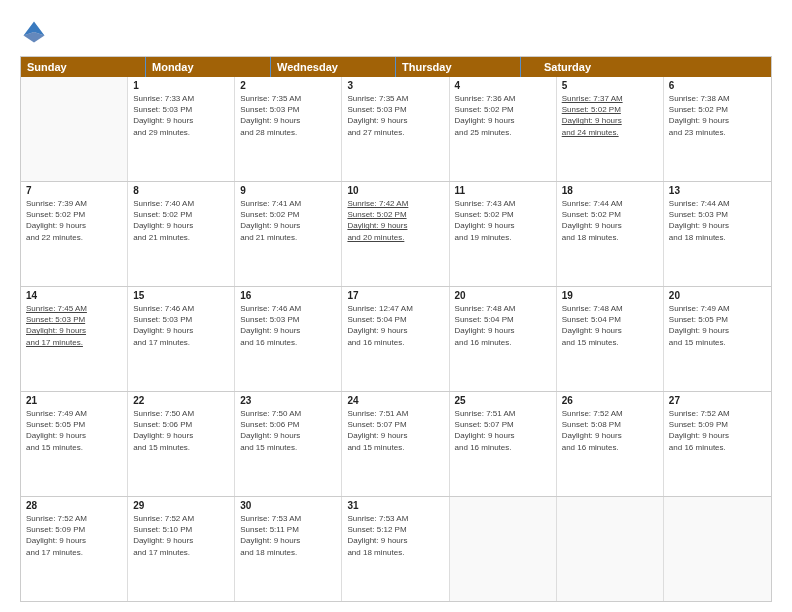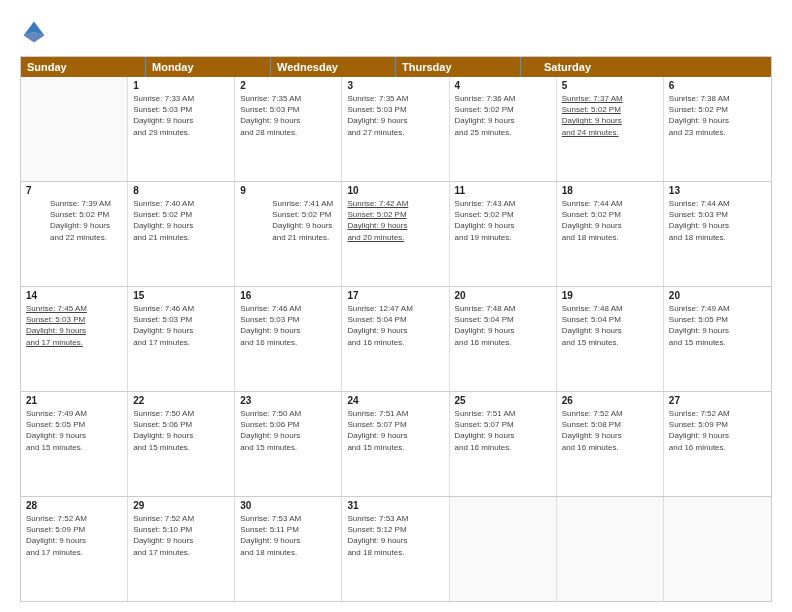--- a/index.html
+++ b/index.html
@@ -180,35 +180,35 @@
             <div class="day-num">6</div>
             <div class="day-detail" style="white-space: pre-line;">Sunrise: 7:38 AM
 Sunset: 5:02 PM
 Daylight: 9 hours
 and 23 minutes.</div>
           </div>
         </div>
         <div class="cal-row">
           <div class="cal-cell">
             <div class="day-num">7</div>
-            <div class="day-detail" style="white-space: pre-line; margin-left: 24px;">Sunrise: 7:39 AM
+            <div class="day-detail" style="white-space: pre-line;">Sunrise: 7:39 AM
 Sunset: 5:02 PM
 Daylight: 9 hours
 and 22 minutes.</div>
           </div>
           <div class="cal-cell">
             <div class="day-num">8</div>
             <div class="day-detail" style="white-space: pre-line;">Sunrise: 7:40 AM
 Sunset: 5:02 PM
 Daylight: 9 hours
 and 21 minutes.</div>
           </div>
           <div class="cal-cell">
             <div class="day-num">9</div>
-            <div class="day-detail" style="white-space: pre-line; margin-left: 32px;">Sunrise: 7:41 AM
+            <div class="day-detail" style="white-space: pre-line;">Sunrise: 7:41 AM
 Sunset: 5:02 PM
 Daylight: 9 hours
 and 21 minutes.</div>
           </div>
           <div class="cal-cell">
             <div class="day-num">10</div>
             <div class="day-detail" style="white-space: pre-line; text-decoration: underline;">Sunrise: 7:42 AM
 Sunset: 5:02 PM
 Daylight: 9 hours
 and 20 minutes.</div>

